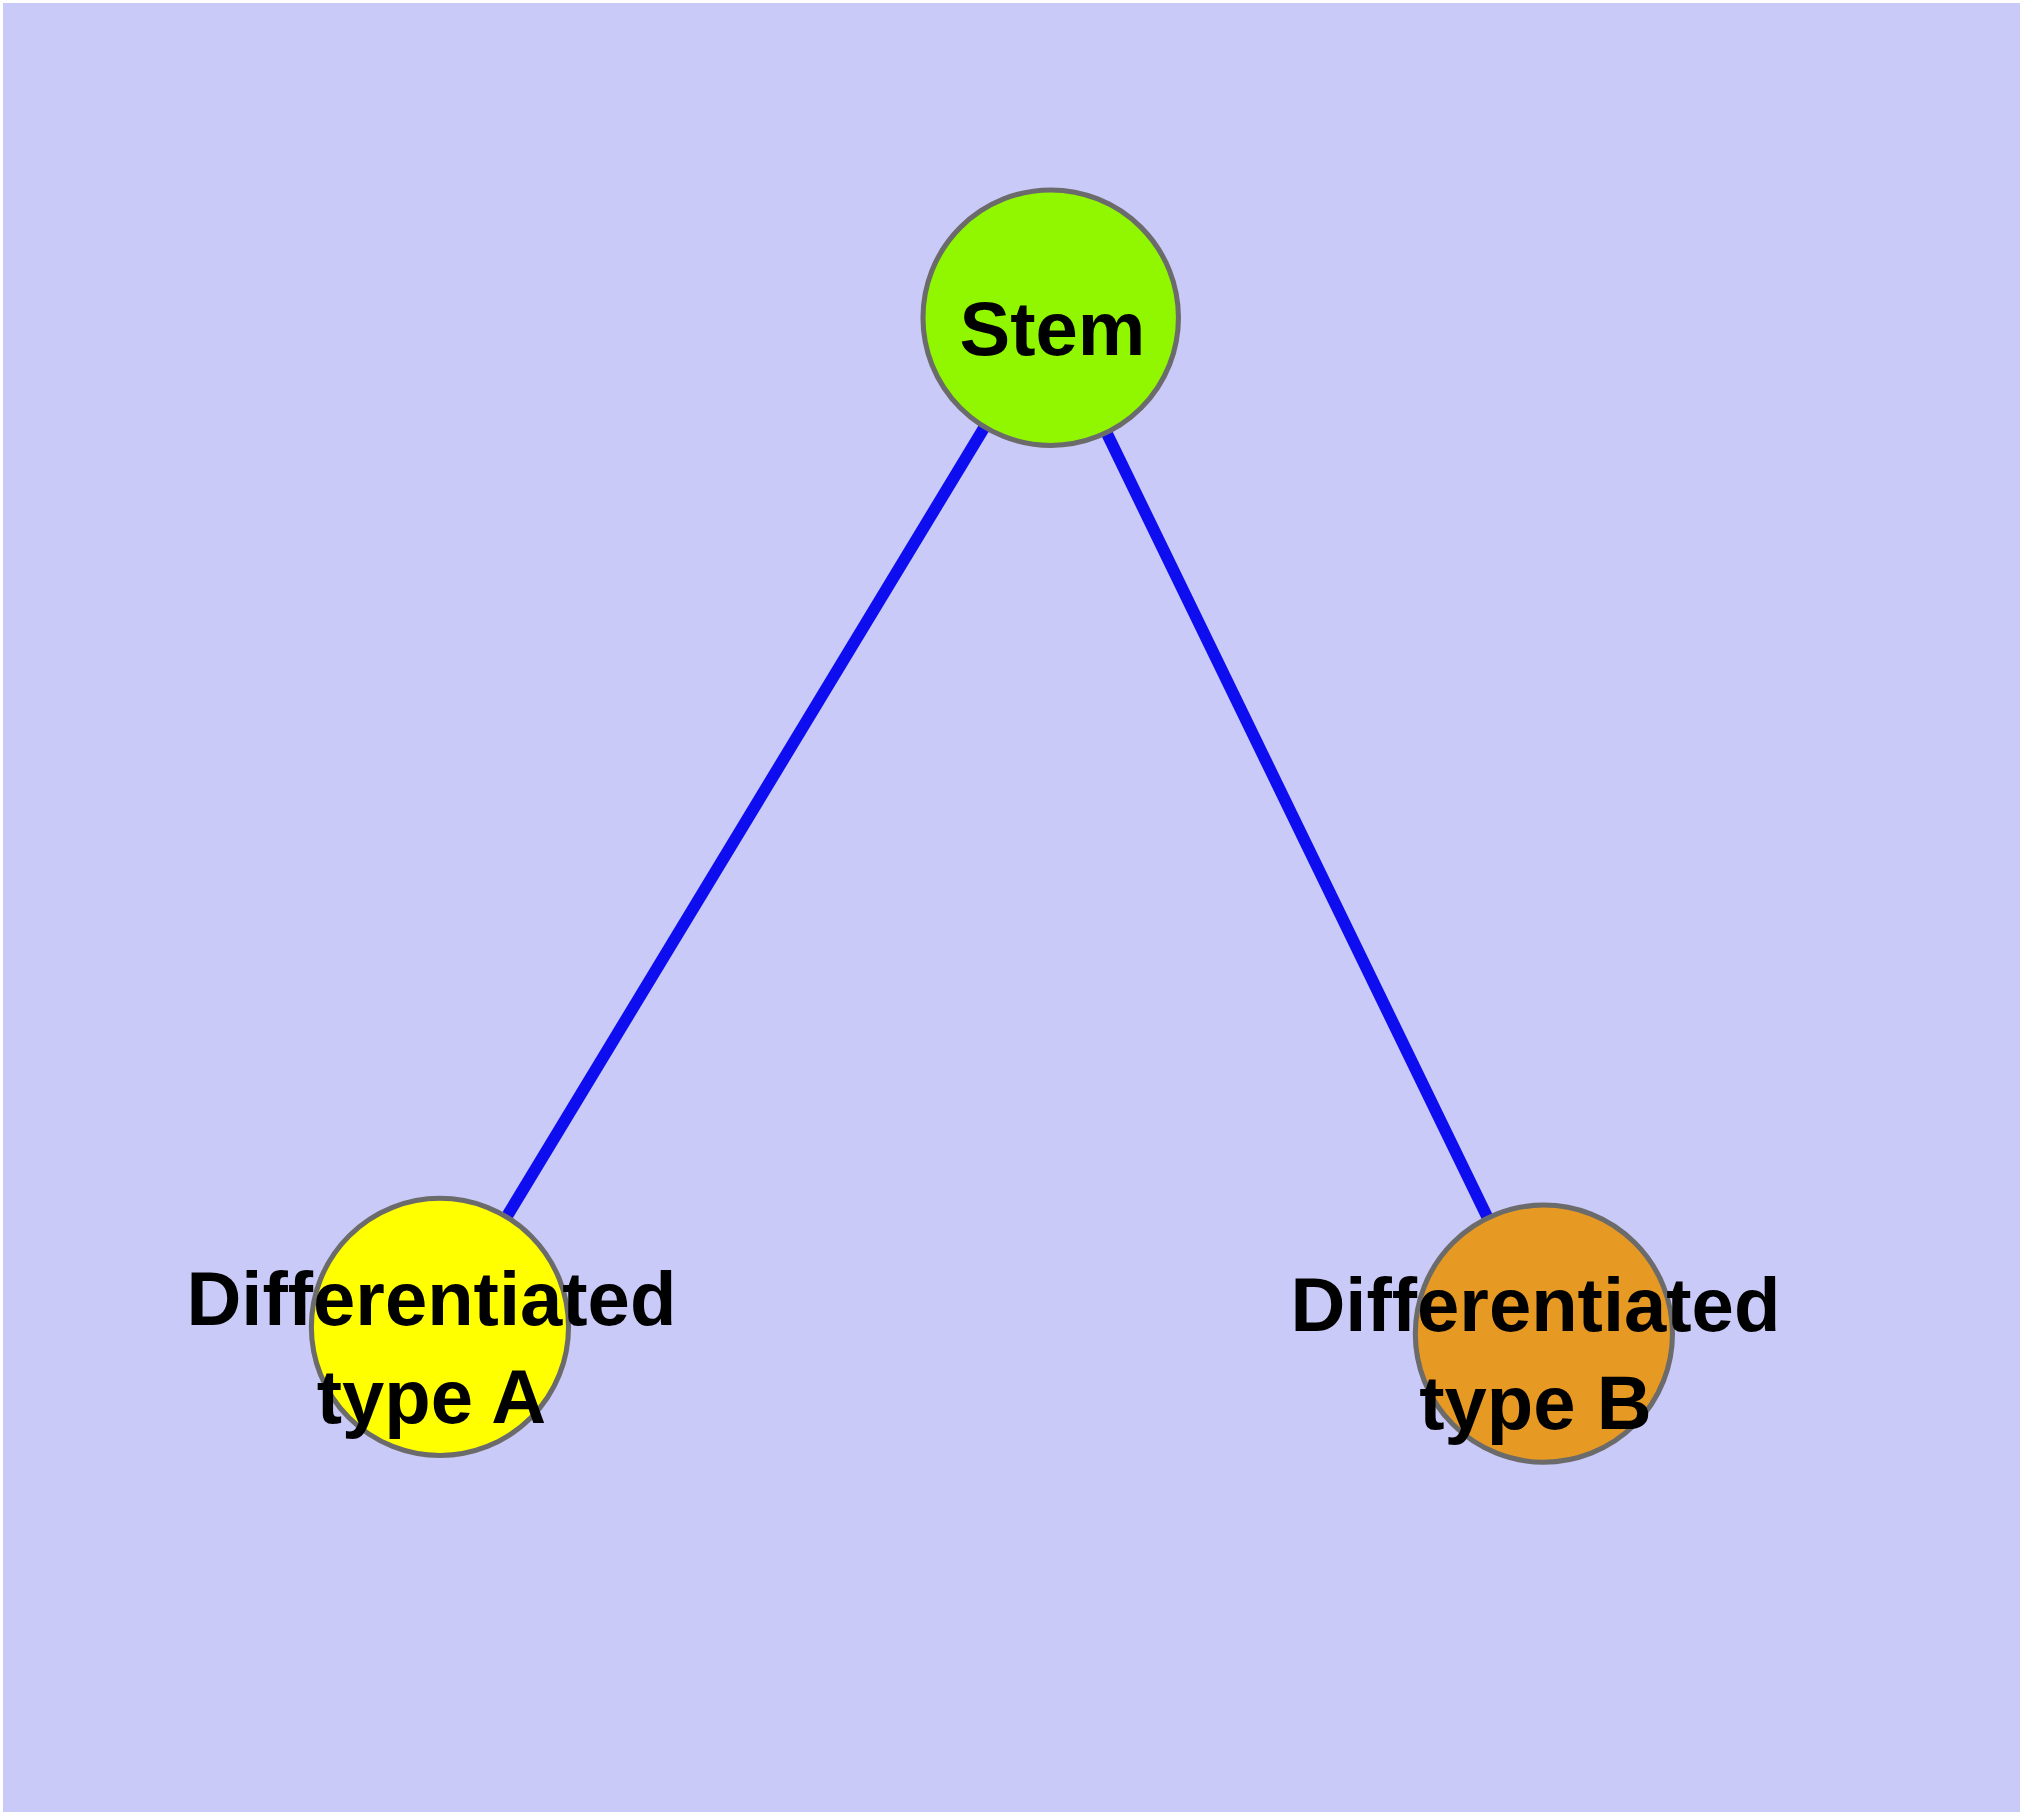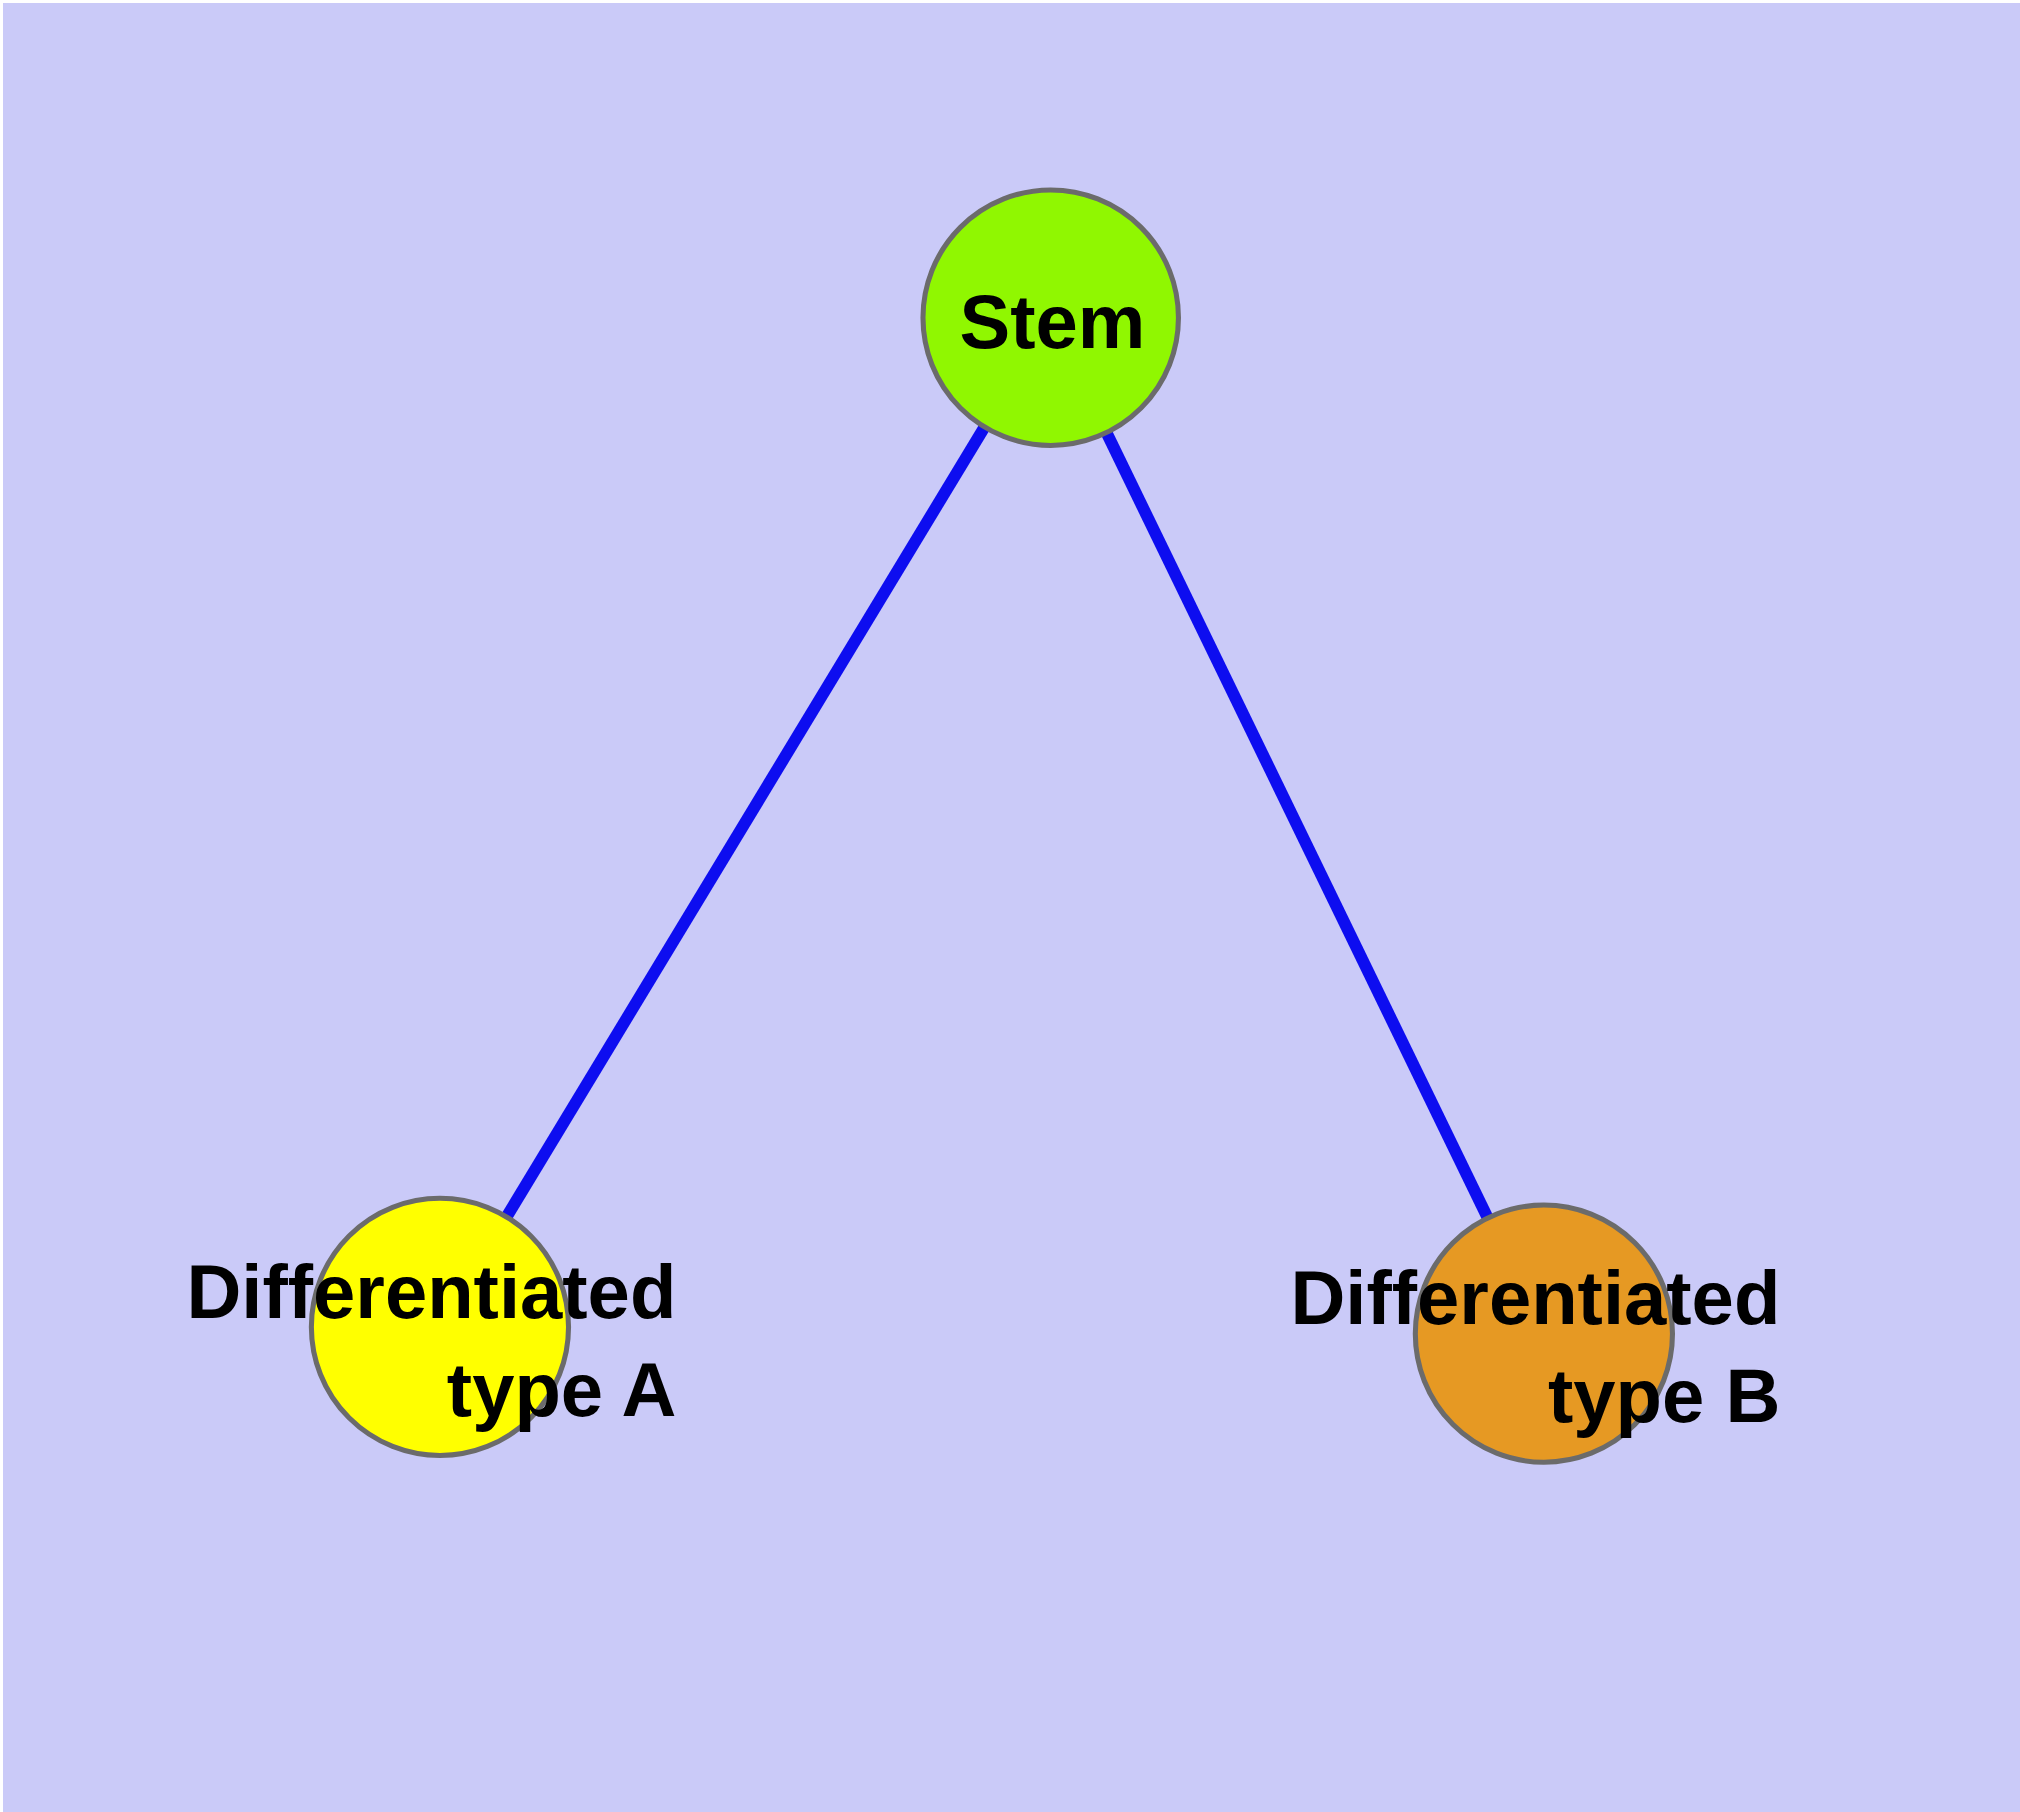--- a/index.html
+++ b/index.html
@@ -39,24 +39,25 @@
     stroke: #6b6b6b;
     stroke-width: 6;
   }
   .node-label {
     position: absolute;
     transform: translate(-50%, -50%);
     color: #000000;
     font-weight: bold;
     font-size: 76px;
     line-height: 1.28;
-    text-align: right;
+    text-align: center;
     white-space: pre-line;
     letter-spacing: 0px;
     pointer-events: none;
+    margin-top: 7px;
   }
 </style>
 </head>
 <body>
 
 <div class="stage">
   <div class="panel">
 
     <svg class="graph" viewBox="0 0 2384 2138">
 

